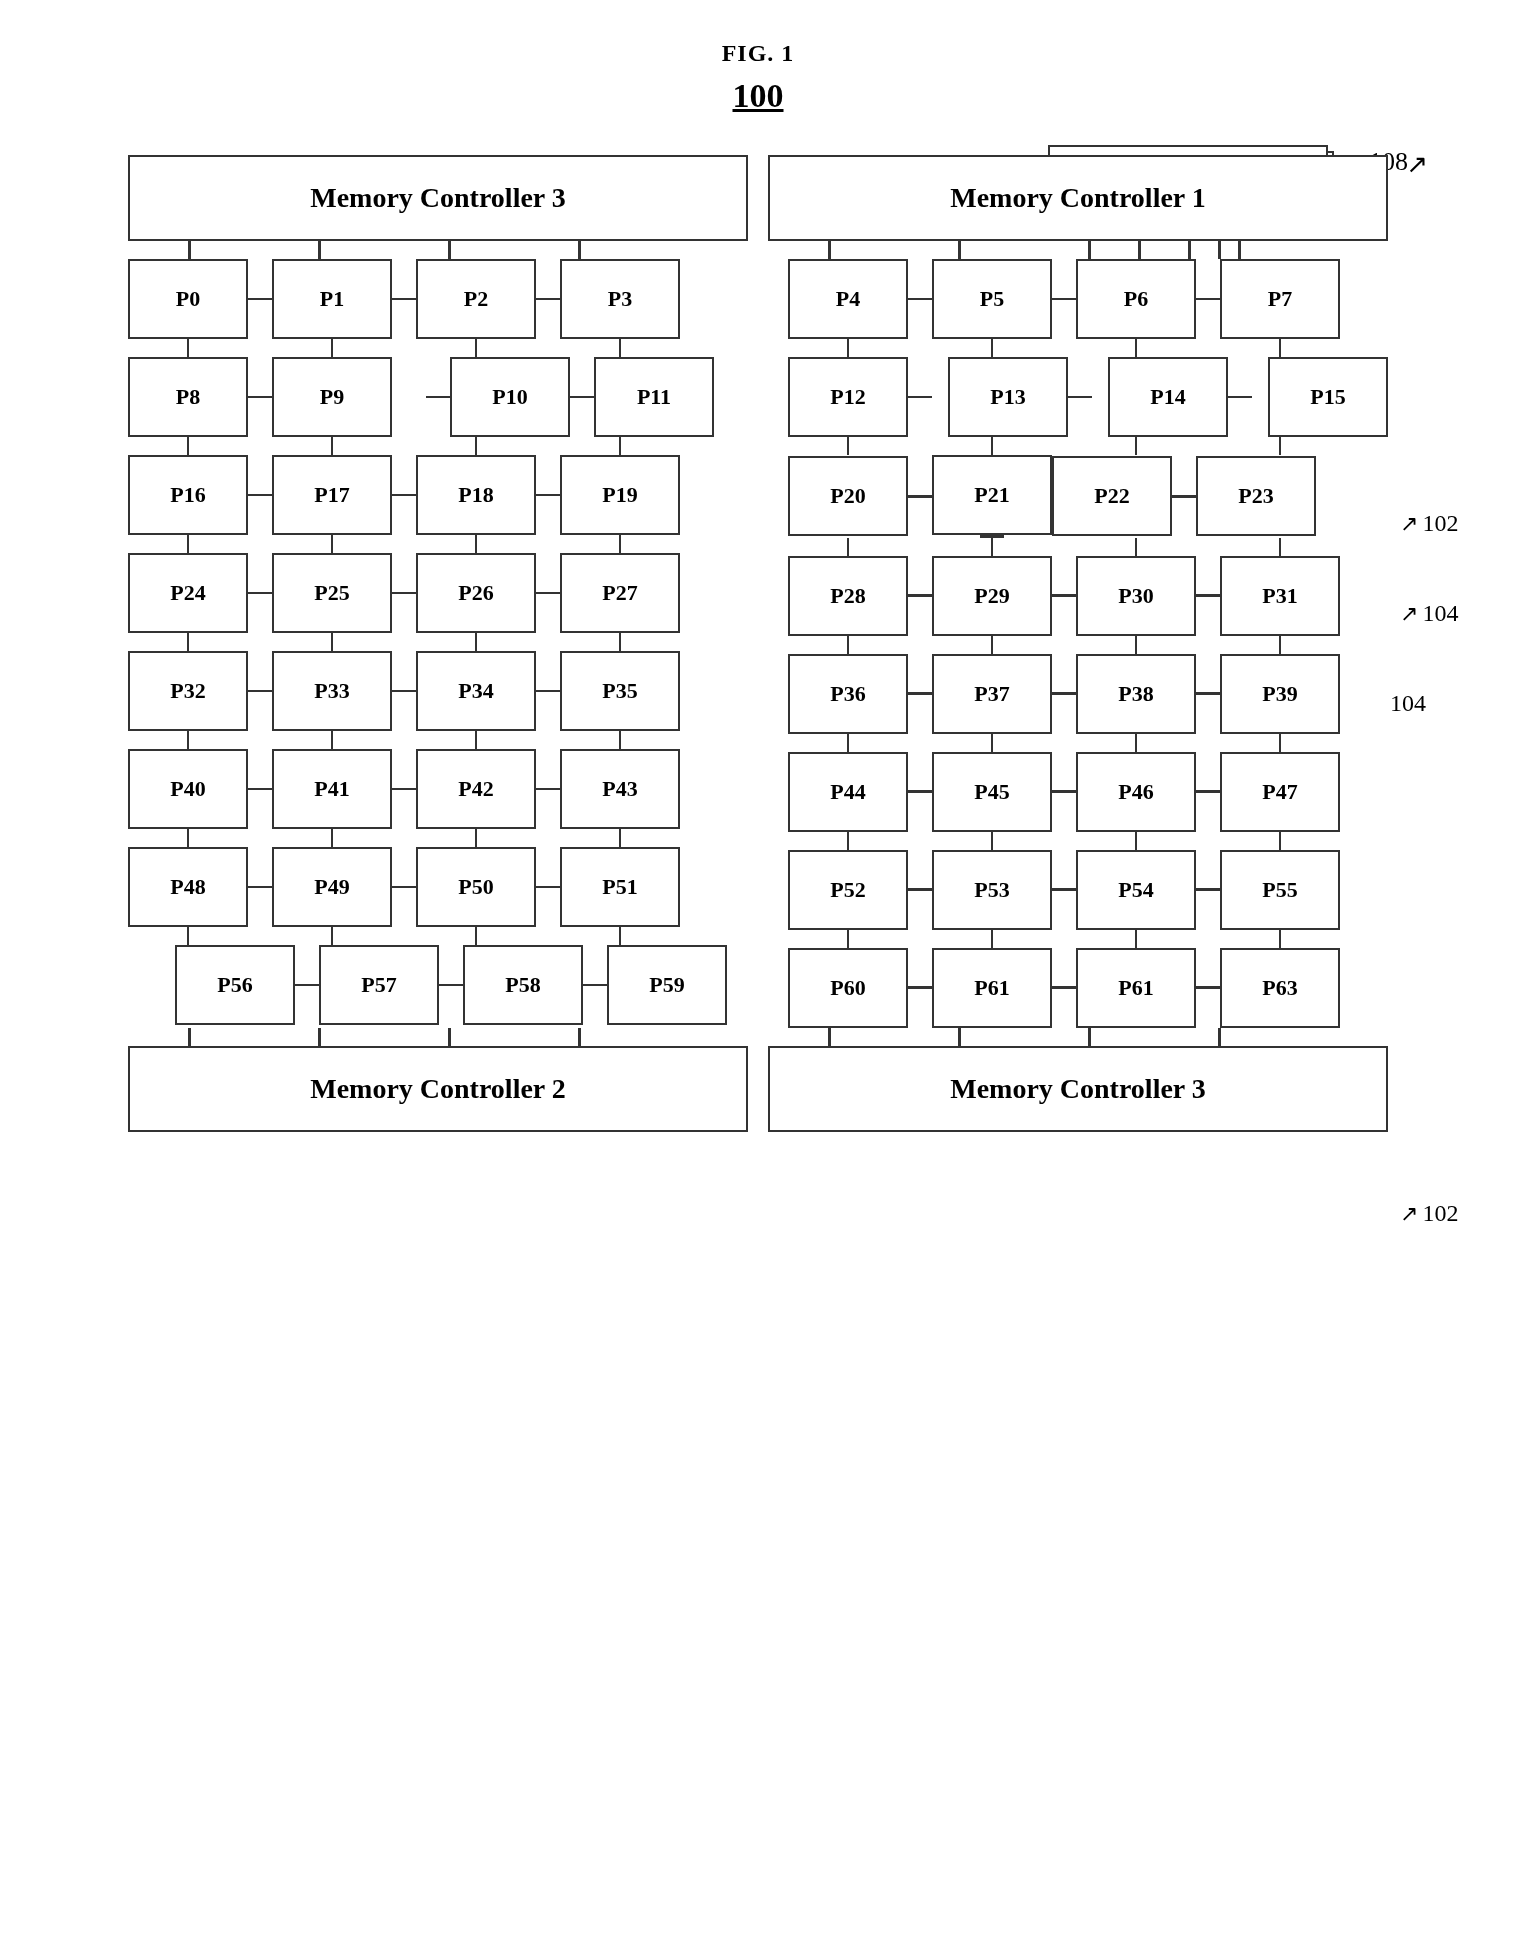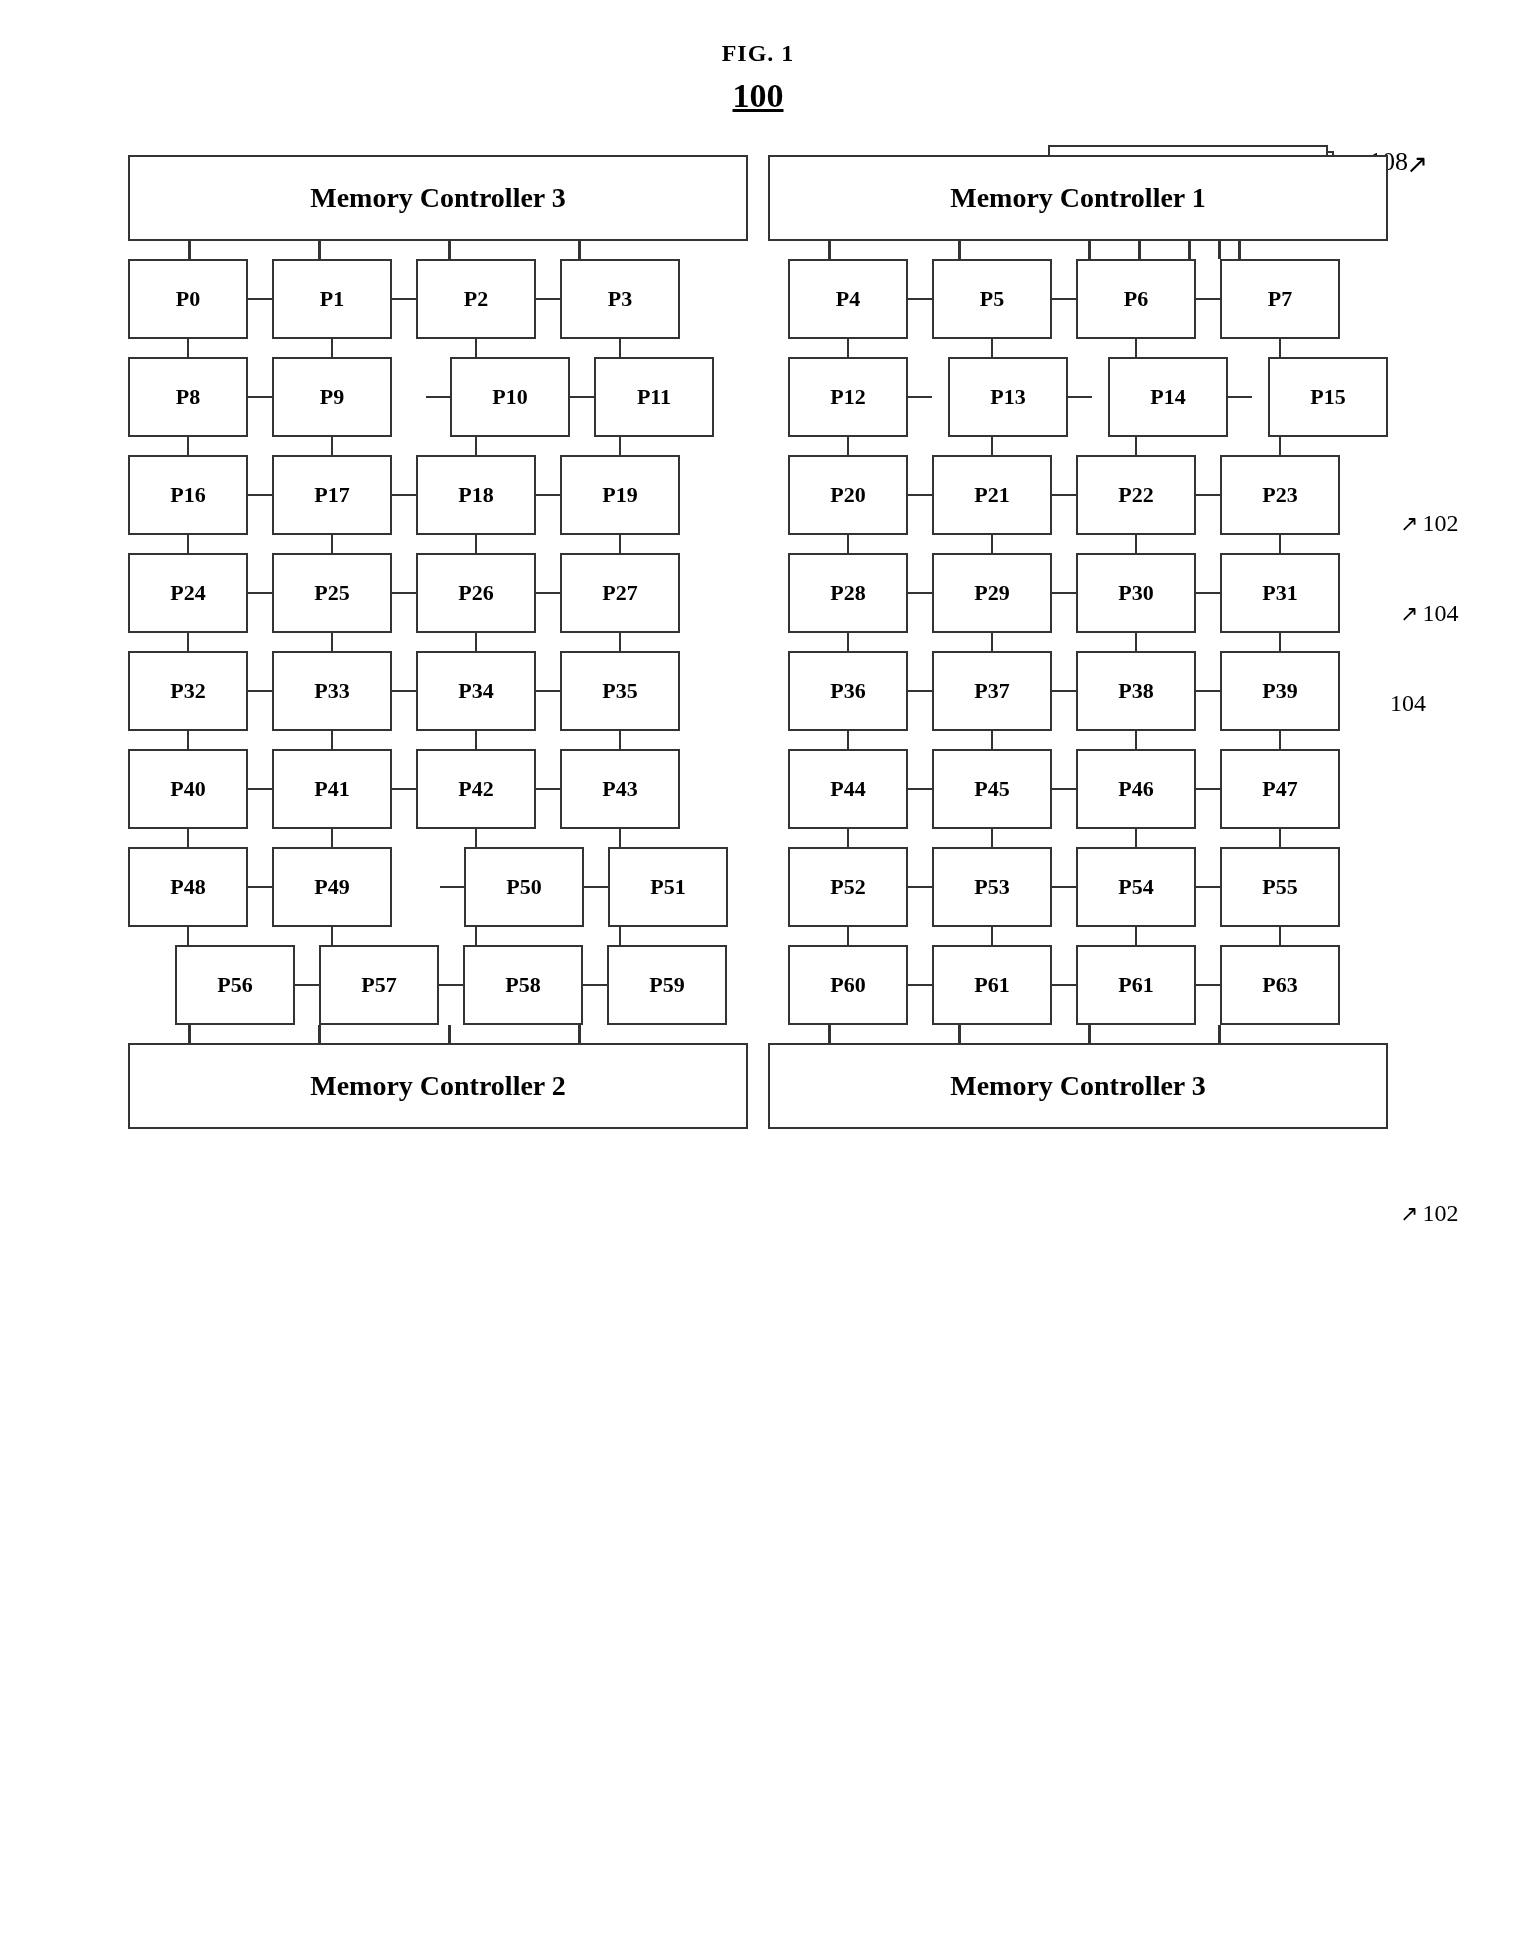--- a/index.html
+++ b/index.html
@@ -348,21 +348,21 @@
             <div style="width: 24px;"></div>
             <div style="width: 120px; display: flex; align-items: center; justify-content: center;">
               <div class="vline"></div>
             </div>
           </div>
           <div style="display: flex; align-items: center; position: relative;">
             <div style="display: flex; align-items: center; position: relative;">
               <div class="pb">P48</div>
               <div class="hline"></div>
             </div>
-            <div style="display: flex; align-items: center; position: relative; gap: 48px;">
+            <div style="display: flex; align-items: center; position: relative;">
               <div class="pb">P49</div>
               <div class="hline"></div>
             </div>
             <div style="display: flex; align-items: center; position: relative;">
               <div class="pb">P50</div>
               <div class="hline"></div>
             </div>
             <div style="display: flex; align-items: center; position: relative;">
               <div class="pb">P51</div>
             </div>
@@ -470,21 +470,21 @@
             <div style="width: 24px;"></div>
             <div style="width: 120px; display: flex; align-items: center; justify-content: center;">
               <div class="vline"></div>
             </div>
           </div>
           <div style="display: flex; align-items: center; position: relative;">
             <div style="display: flex; align-items: center; position: relative;">
               <div class="pb">P20</div>
               <div class="hline"></div>
             </div>
-            <div style="display: flex; align-items: center; position: relative;">
+            <div style="display: flex; align-items: center; position: relative; flex-direction: column;">
               <div class="pb">P21</div>
               <div class="hline"></div>
             </div>
             <div style="display: flex; align-items: center; position: relative;">
               <div class="pb">P22</div>
               <div class="hline"></div>
             </div>
             <div style="display: flex; align-items: center; position: relative;">
               <div class="pb">P23</div>
             </div>

